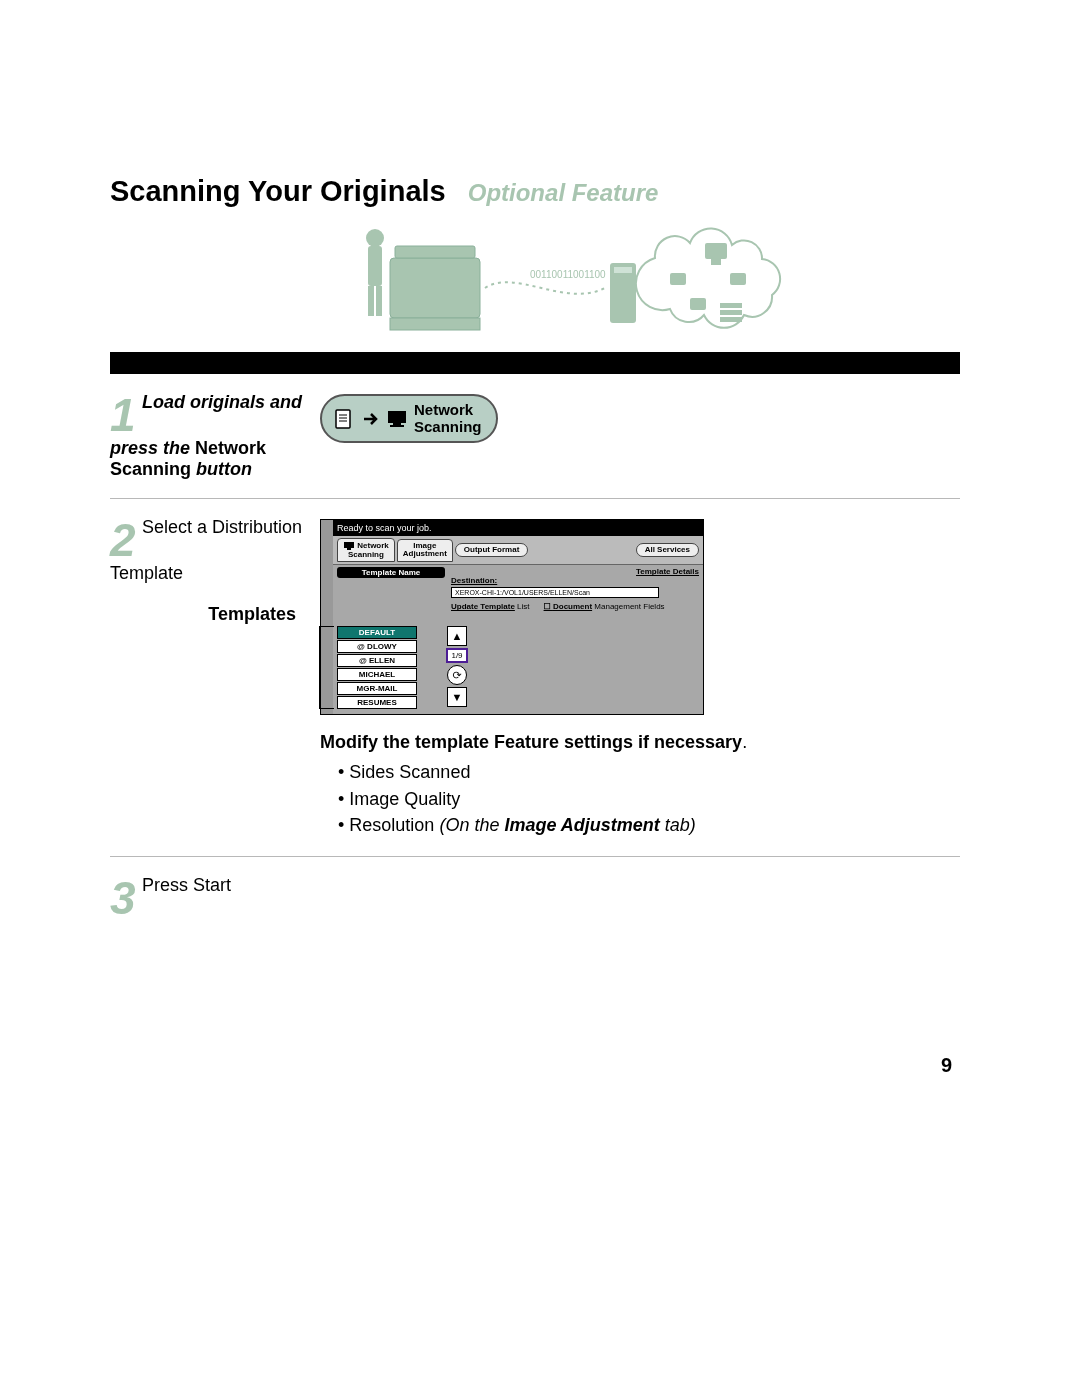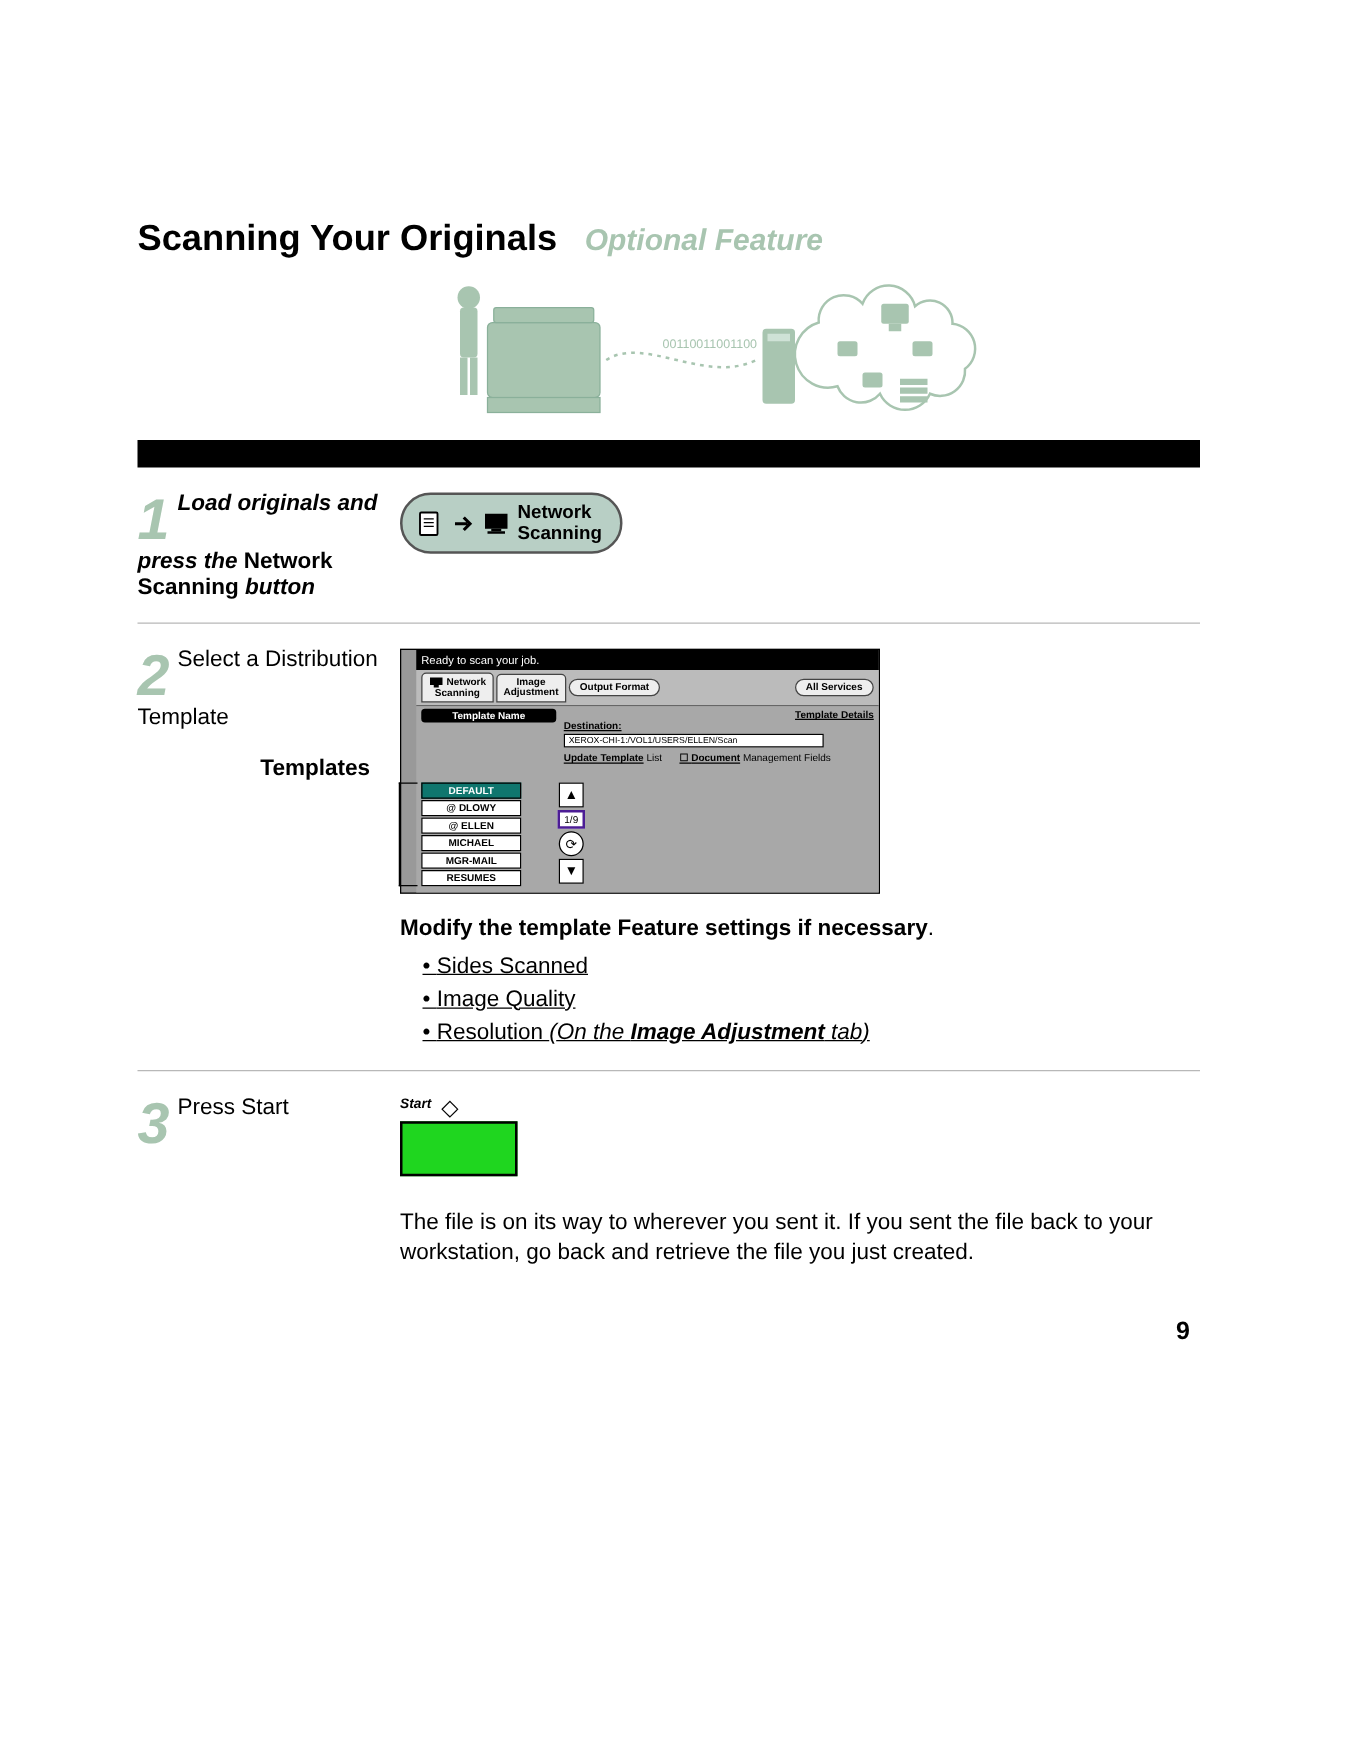--- a/index.html
+++ b/index.html
@@ -199,21 +199,21 @@
     font-size:8px;
   }
   .ss-link { text-decoration: underline; font-weight:bold; }
   .ss-check::before { content:"☐ "; text-decoration:none;}
   .modify-block {
     margin-top: 14px;
     font-size: 18px;
     line-height: 1.45;
   }
   .modify-block .b { font-weight: bold; }
-  .modify-block ul { margin: 4px 0 0 0; padding-left: 18px; list-style: none; text-decoration: underline;}
+  .modify-block ul { margin: 4px 0 0 0; padding-left: 18px; list-style: none;}
   .modify-block li::before { content:"• "; }
   .modify-block .i { font-style: italic; }
   
   .start-row { display:flex; align-items:flex-start; gap:8px; }
   .start-label { font-size:11px; font-weight:bold; font-style:italic; }
   .start-diamond { font-size:18px; line-height:1; }
   .start-btn {
     width: 90px;
     height: 40px;
     background: #1fd61f;
@@ -405,26 +405,17 @@
       </div>
 
     </div>
   </div>
 
   <div class="step-row" style="border-bottom:none;">
     <div class="step-left">
       <span class="big-number">3</span>
       <span class="step-text bi">Press Start</span>
     </div>
-    <div class="step-right">
-      <div class="start-row">
-        <span class="start-label">Start</span>
-        <span class="start-diamond">◇</span>
-      </div>
-      <div class="start-btn"></div>
-
-      <div class="body-text">The file is on its way to wherever you sent it. If you sent the file back to your workstation, go back and retrieve the file you just created.</div>
-    </div>
   </div>
 
   <div class="page-num">9</div>
 
 </div>
 
 </body></html>

